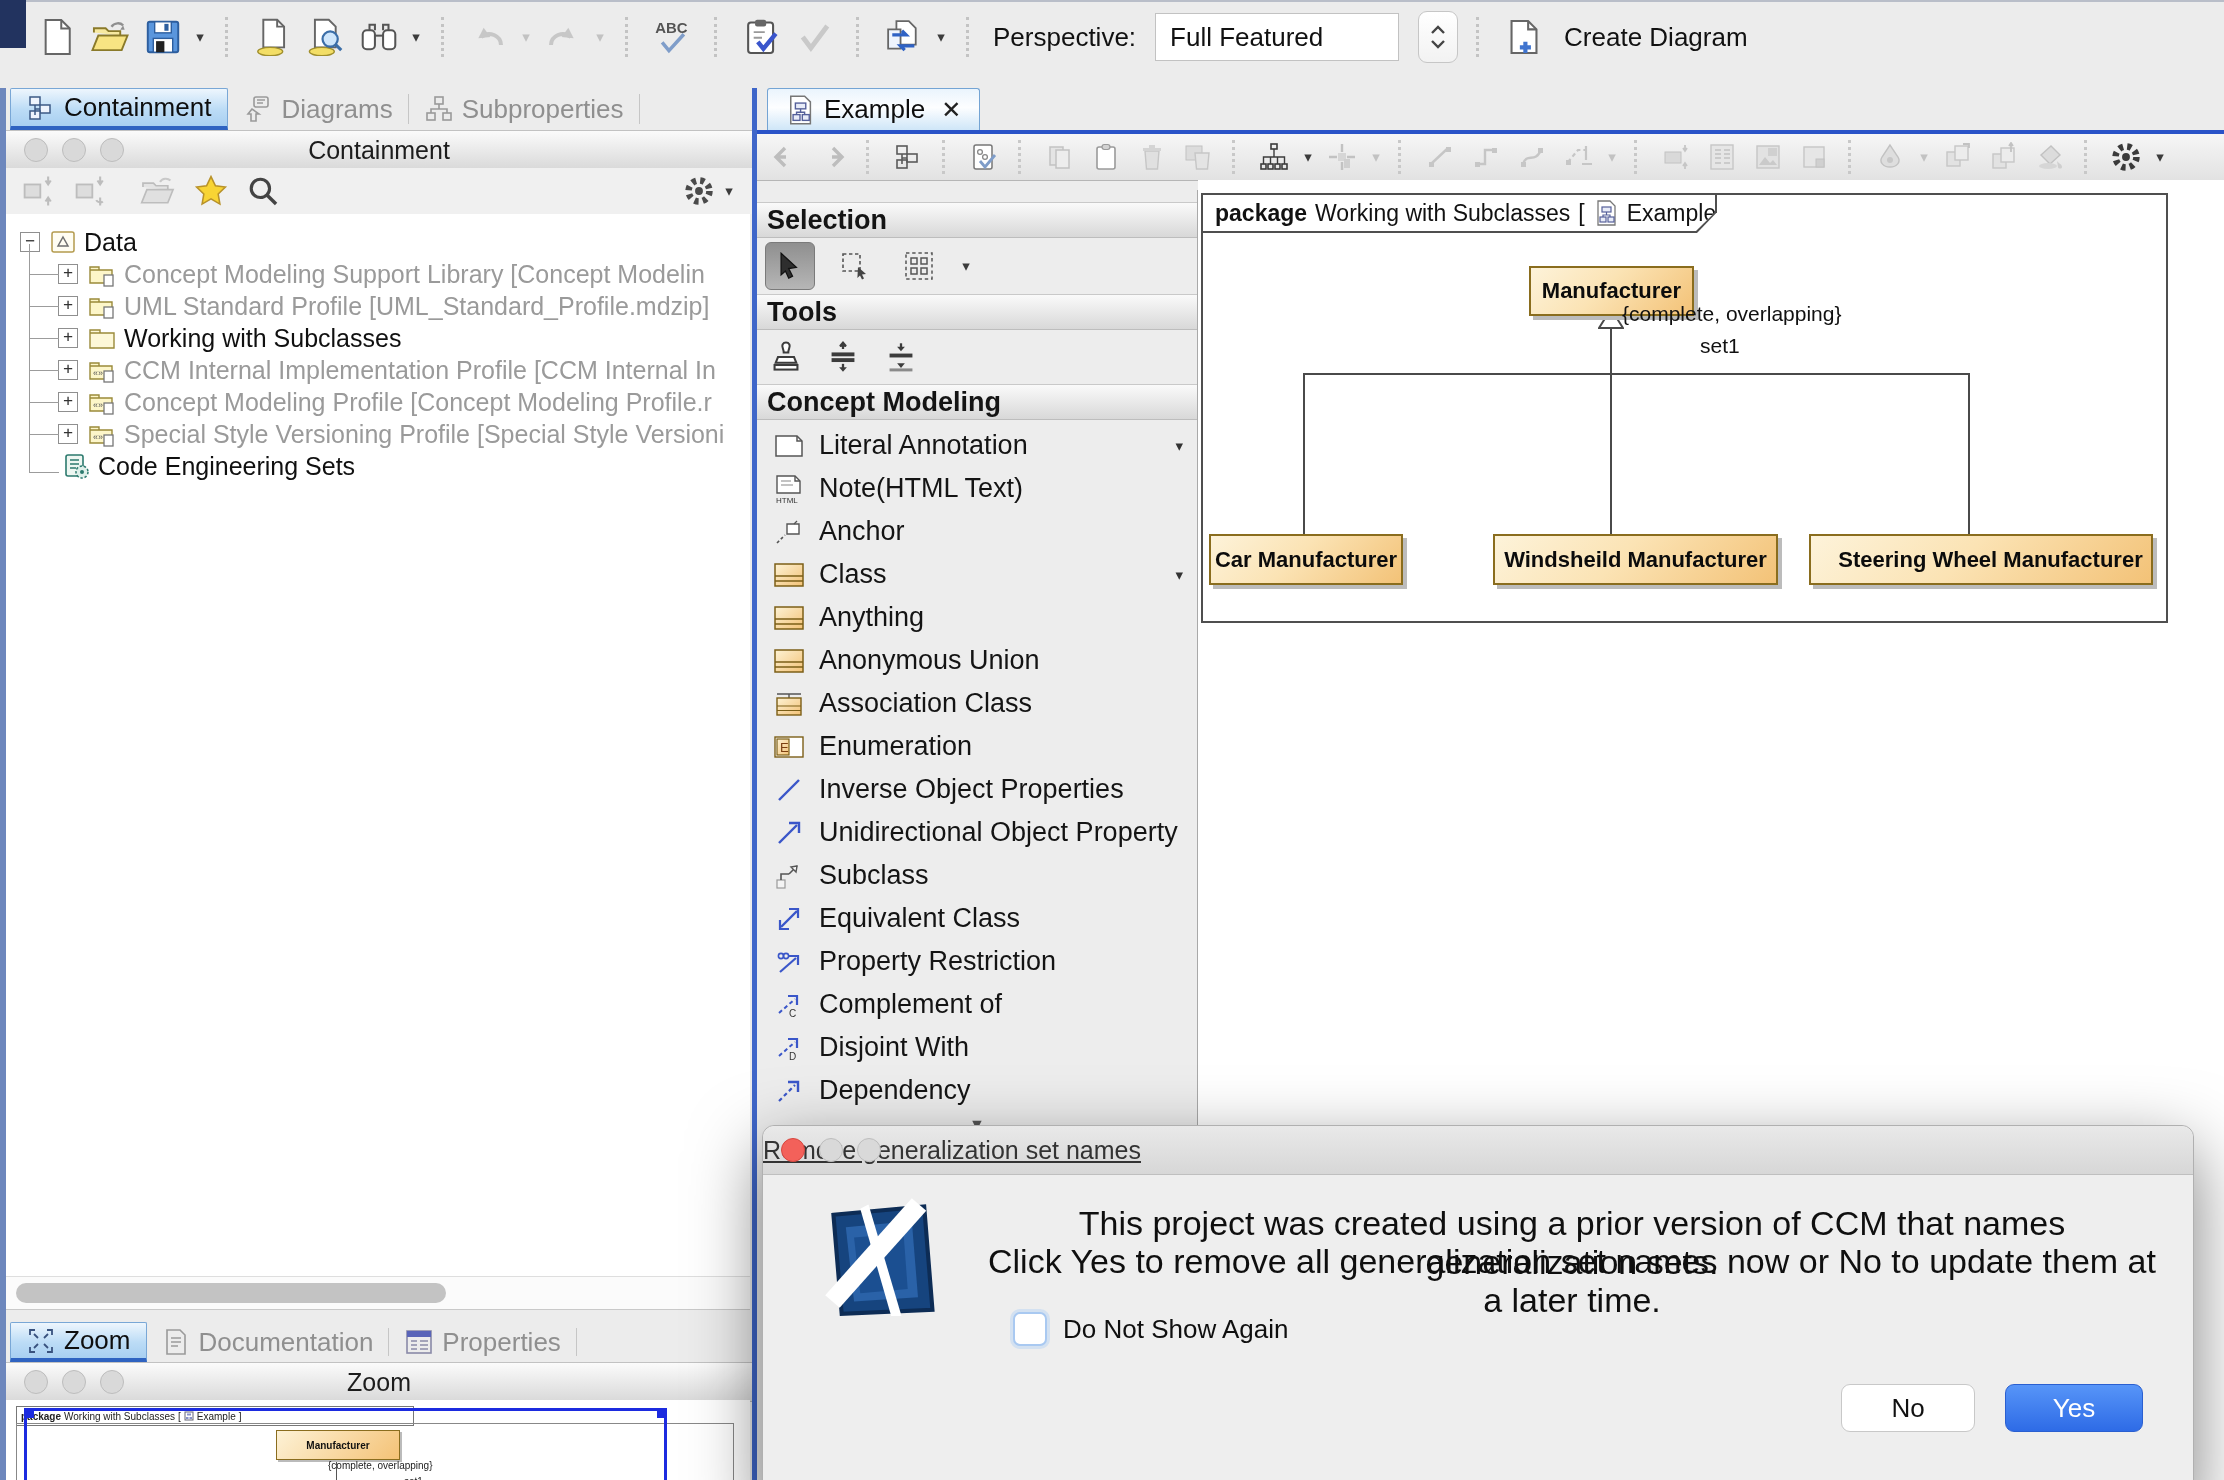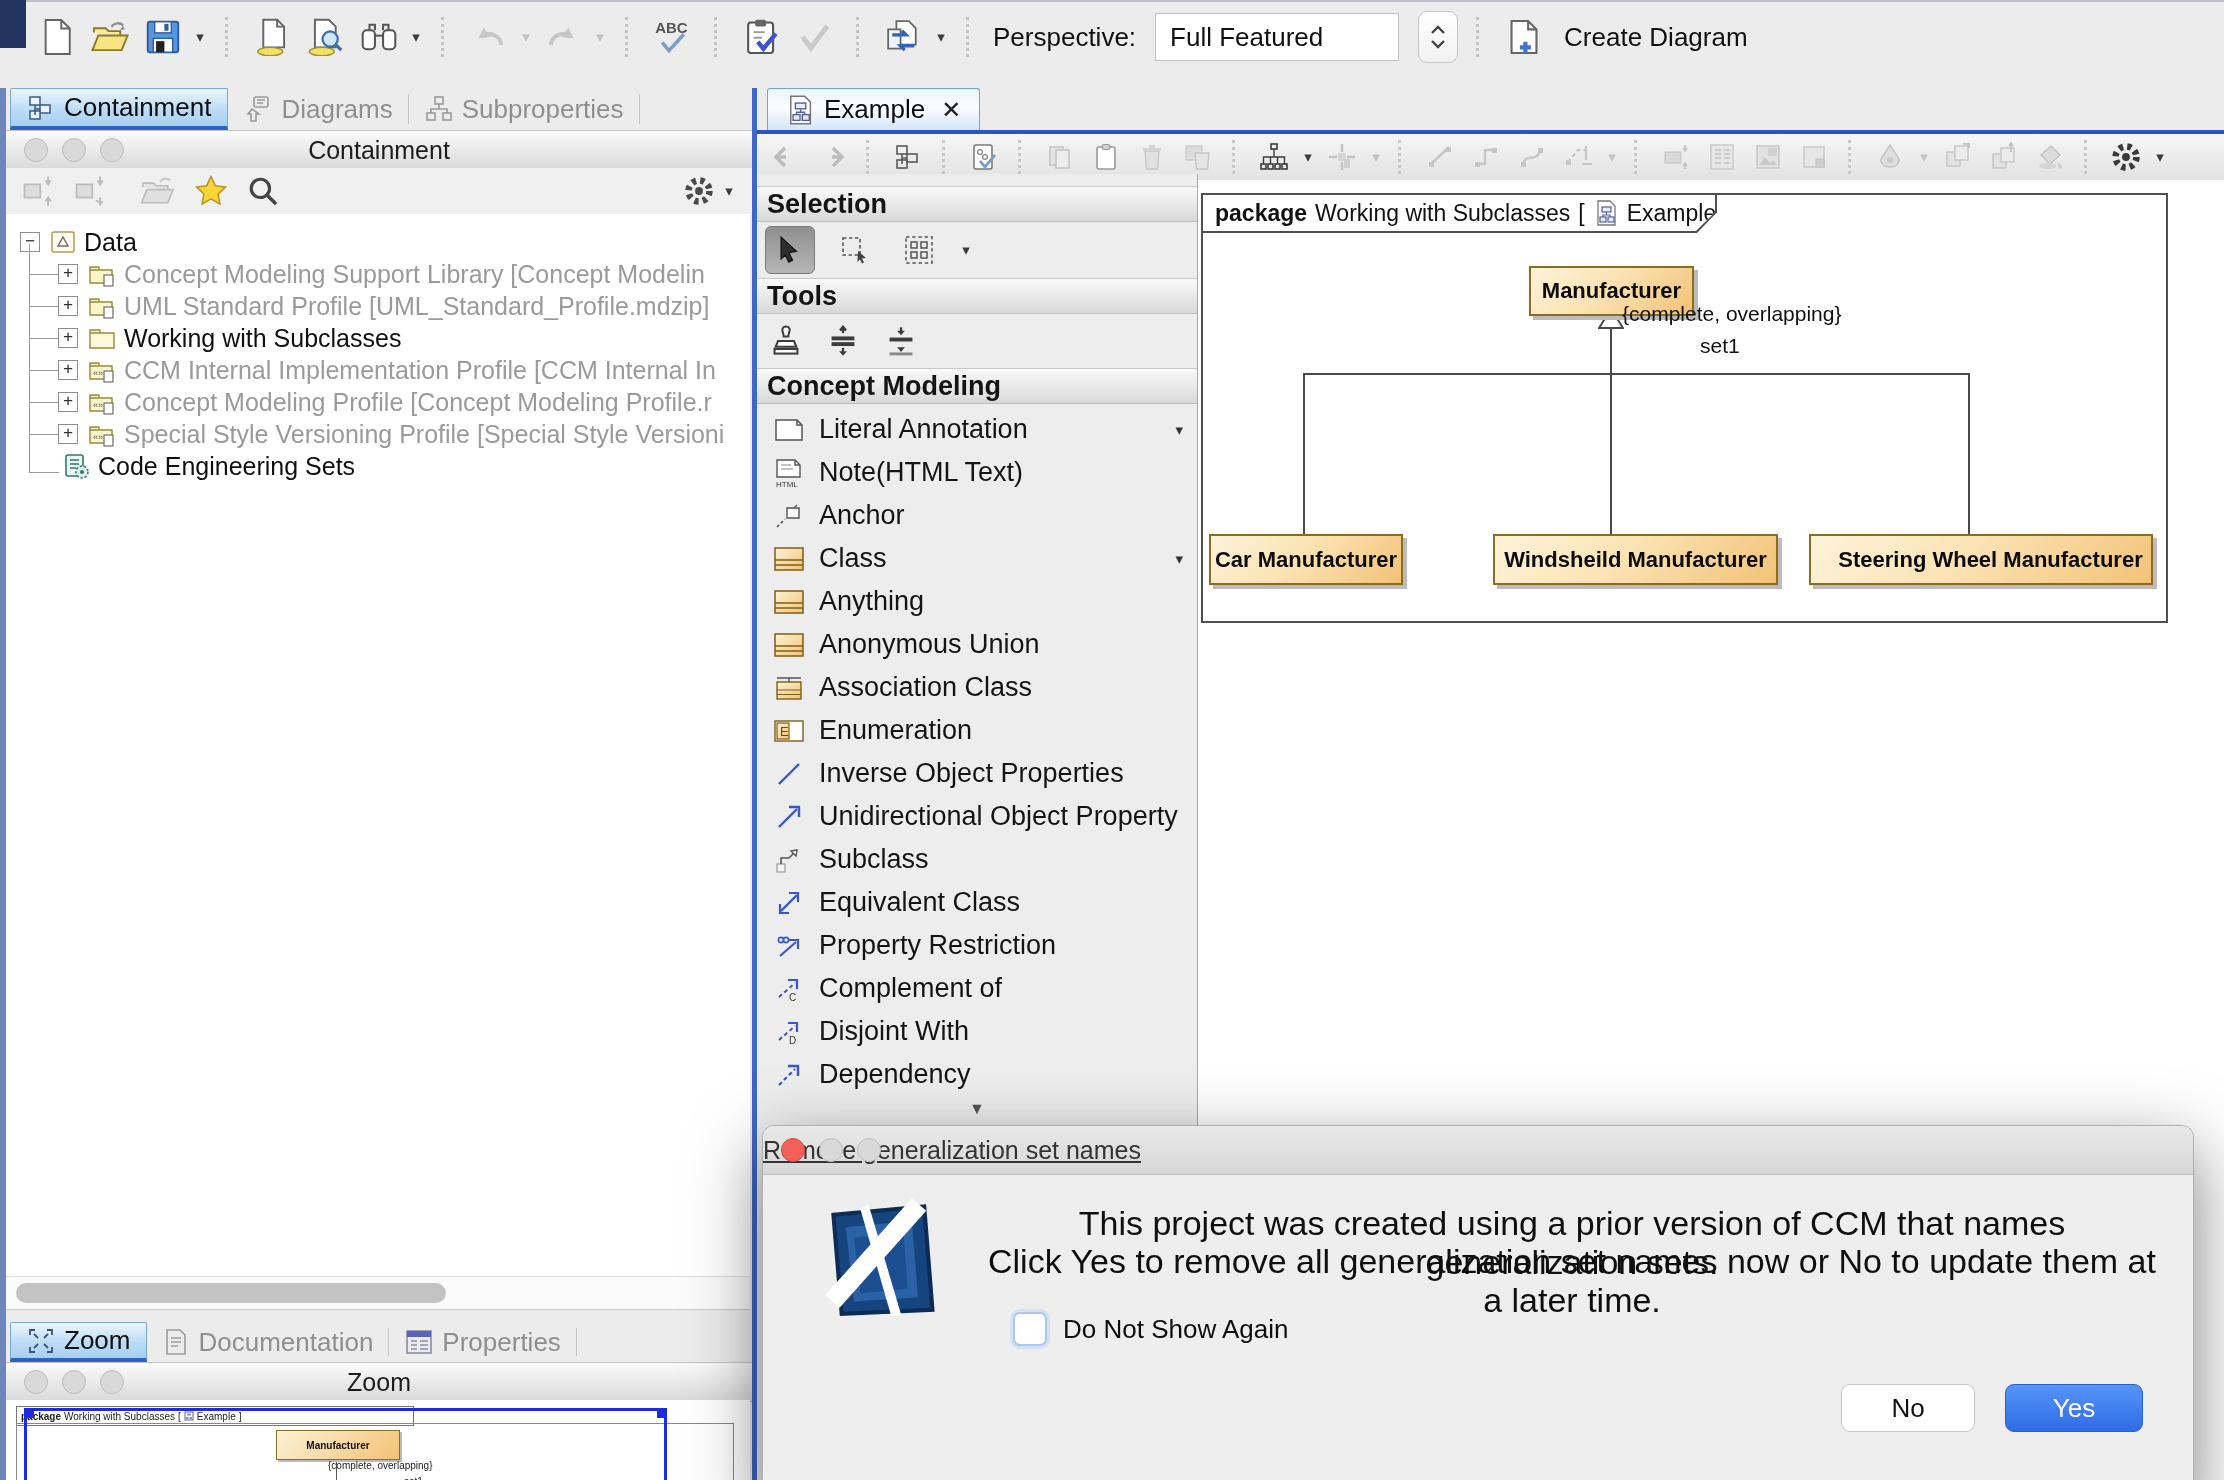--- a/index.html
+++ b/index.html
@@ -59,21 +59,21 @@
   
   .editor{position:absolute;left:752px;top:74px;right:0;bottom:0;}
   .ed-blueedge{position:absolute;left:0;top:14px;width:5px;bottom:0;background:#3f66c9;}
   .etabs{position:absolute;left:15px;top:14px;height:42px;display:flex;}
   .etab{display:flex;align-items:center;gap:10px;padding:0 18px;font-size:26px;color:#0d0d0d;background:linear-gradient(#eaf4fd,#fdfeff 45%,#cfe6f8);border:1px solid #74a4d4;border-bottom:none;border-radius:3px 3px 0 0;}
   .etab .x{font-size:24px;color:#222;margin-left:6px;}
   .blueline{position:absolute;left:5px;right:0;top:56px;height:4px;background:#2a53c8;}
   .dtoolbar{position:absolute;left:5px;right:0;top:60px;height:46px;background:linear-gradient(#f6f6f6,#e2e2e2);border-bottom:1px solid #b5b5b5;display:flex;align-items:center;gap:8px;padding-left:10px;}
   .dsep{width:5px;height:34px;border-left:3px dotted #c8c8c8;margin:0 7px;}
   .dico{width:38px;height:38px;display:flex;align-items:center;justify-content:center;}
-  .palette{position:absolute;left:5px;top:100px;width:440px;bottom:0;background:#ededed;border-right:1px solid #a9a9a9;}
+  .palette{position:absolute;left:5px;top:116px;width:440px;bottom:0;background:#ededed;border-right:1px solid #a9a9a9;}
   .sechead{height:34px;background:linear-gradient(#fafafa,#d8d8d8);border-top:1px solid #c9c9c9;border-bottom:1px solid #bdbdbd;display:flex;align-items:center;padding-left:10px;font-size:27px;font-weight:600;color:#141414;}
   .selrow{height:56px;display:flex;align-items:center;gap:16px;padding-left:8px;}
   .selbtn{width:48px;height:46px;border-radius:6px;display:flex;align-items:center;justify-content:center;}
   .selbtn.pressed{background:linear-gradient(#8f8f8f,#b6b6b6);border:1px solid #7a7a7a;}
   .toolsrow{height:54px;display:flex;align-items:center;gap:26px;padding-left:14px;}
   .pal-items{padding-top:4px;}
   .pitem{height:43px;display:flex;align-items:center;padding-left:12px;font-size:27px;color:#141414;white-space:nowrap;}
   .pitem .pic{width:40px;flex:0 0 auto;display:flex;justify-content:center;}
   .pitem .ptxt{margin-left:10px;}
   .pitem .pdrp{margin-left:auto;margin-right:14px;font-size:15px;color:#333;}

